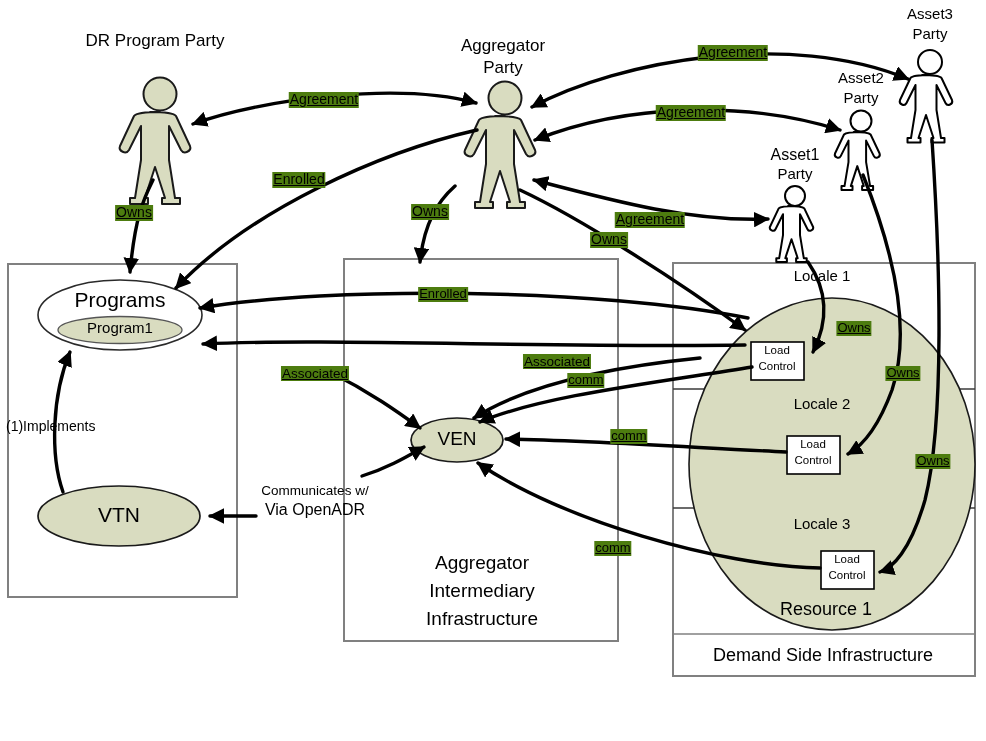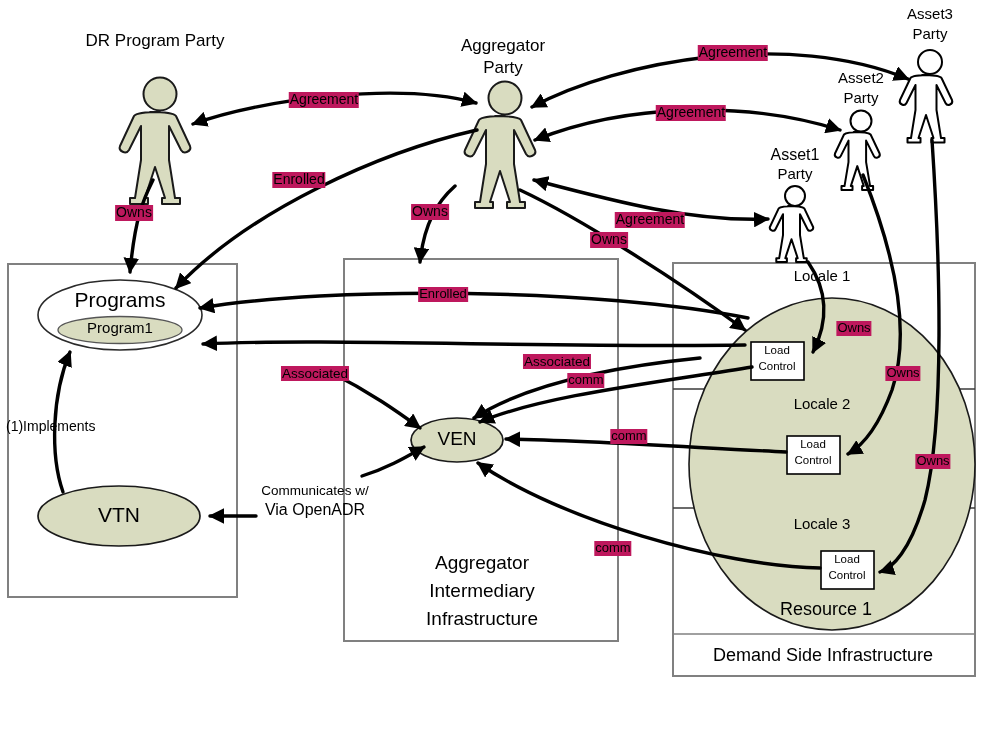--- a/index.html
+++ b/index.html
@@ -2,21 +2,21 @@
 <html><head>
 <meta charset="utf-8">
 <style>
   html,body{margin:0;padding:0;background:#ffffff;}
   body{width:986px;height:741px;overflow:hidden;
        font-family:"Liberation Sans","DejaVu Sans",sans-serif;color:#111;}
   #stage{position:relative;width:986px;height:741px;background:#fff;}
   svg{position:absolute;left:0;top:0;}
   .lbl{position:absolute;font-family:"Liberation Sans","DejaVu Sans",sans-serif;
        color:#000;white-space:nowrap;line-height:1.12;}
-  .edge-lbl{background:#be185d;padding:0 1px;}
+  .edge-lbl{background:#4d7c0f;padding:0 1px;text-decoration:underline;}
   .ctr{text-align:center;transform:translateX(-50%);}
 </style>
 </head>
 <body>
 
 <div id="stage">
 
 <svg width="986" height="741" viewBox="0 0 986 741">
   <defs>
     <marker id="arrow" viewBox="0 0 10 10" refX="9" refY="5" markerWidth="5.2" markerHeight="5.2" orient="auto-start-reverse">

